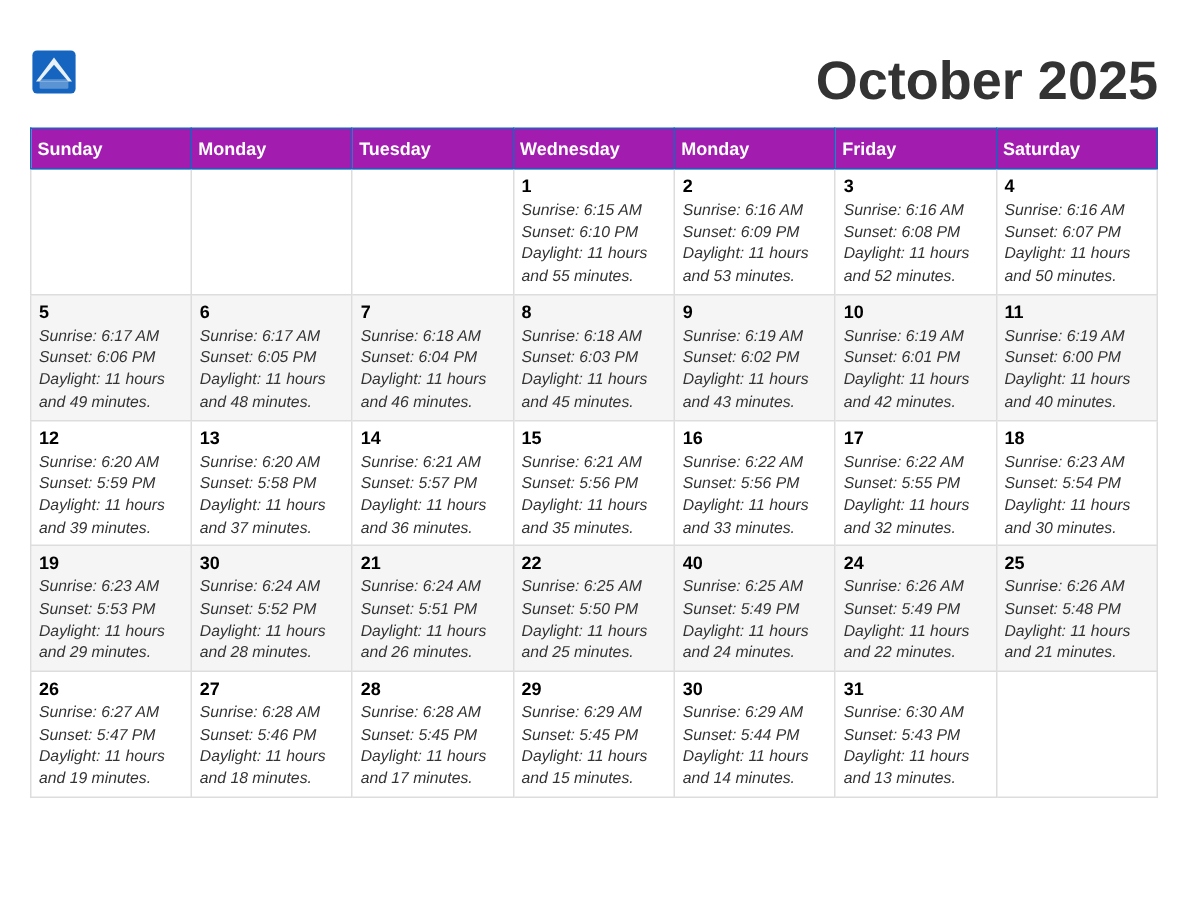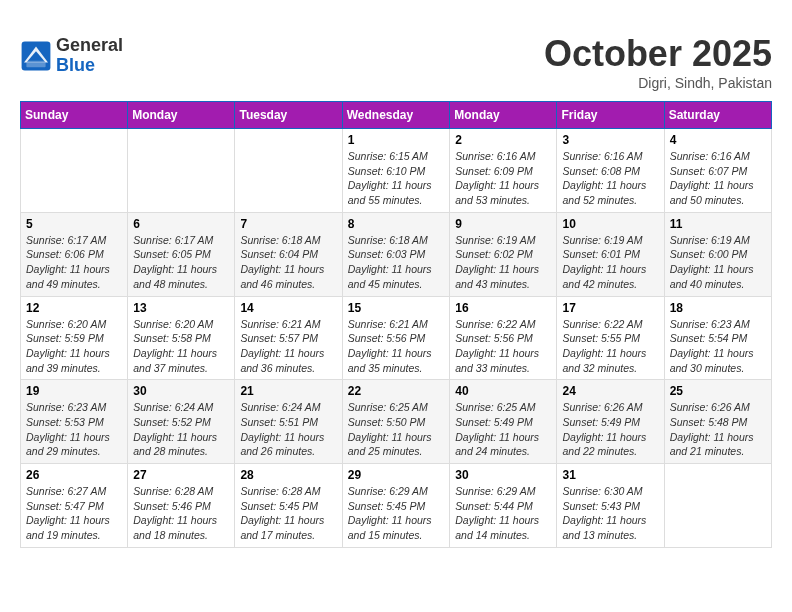--- a/index.html
+++ b/index.html
@@ -91,28 +91,23 @@
 <body>
 
 <div class="header">
   <div class="logo">
     <svg class="logo-icon" viewBox="0 0 40 40">
       <rect x="2" y="2" width="36" height="36" rx="4" fill="#1565c0"></rect>
       <polygon points="20,8 35,28 5,28" fill="white" opacity="0.9"></polygon>
       <polygon points="20,14 32,28 8,28" fill="#1565c0"></polygon>
       <rect x="8" y="26" width="24" height="8" rx="1" fill="white" opacity="0.3"></rect>
     </svg>
-    <div class="logo-text">
-      <span class="logo-general">General</span><br>
-      <span class="logo-blue">Blue</span>
-    </div>
   </div>
   <div class="title-section">
     <div class="month-title">October 2025</div>
-    <div class="location">Digri, Sindh, Pakistan</div>
   </div>
 </div>
 
 <table class="calendar">
   <thead>
     <tr>
     <th>Sunday</th>
         <th>Monday</th>
         <th>Tuesday</th>
         <th>Wednesday</th>

